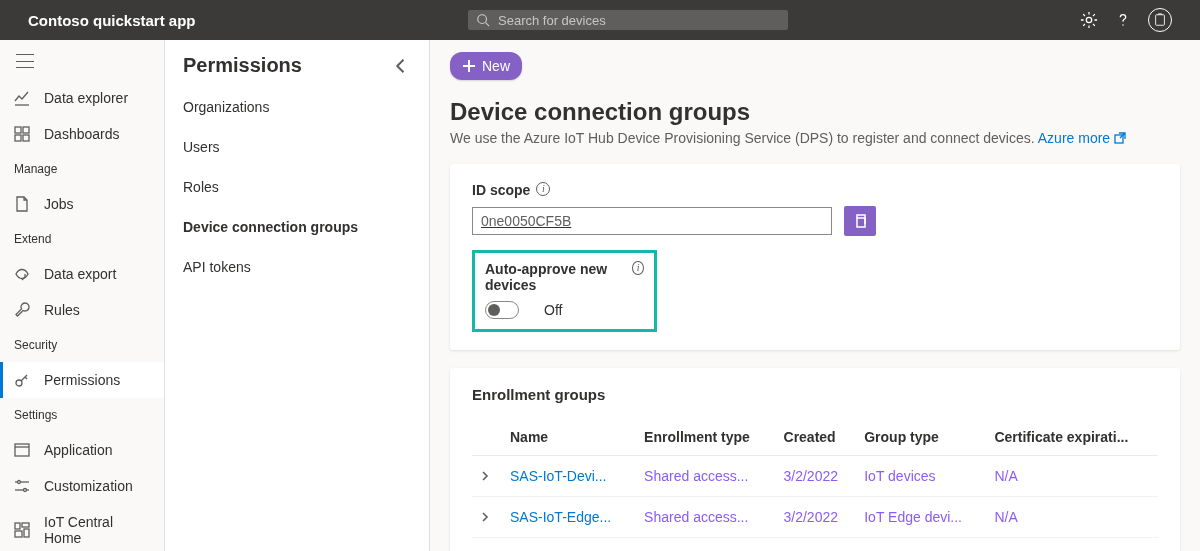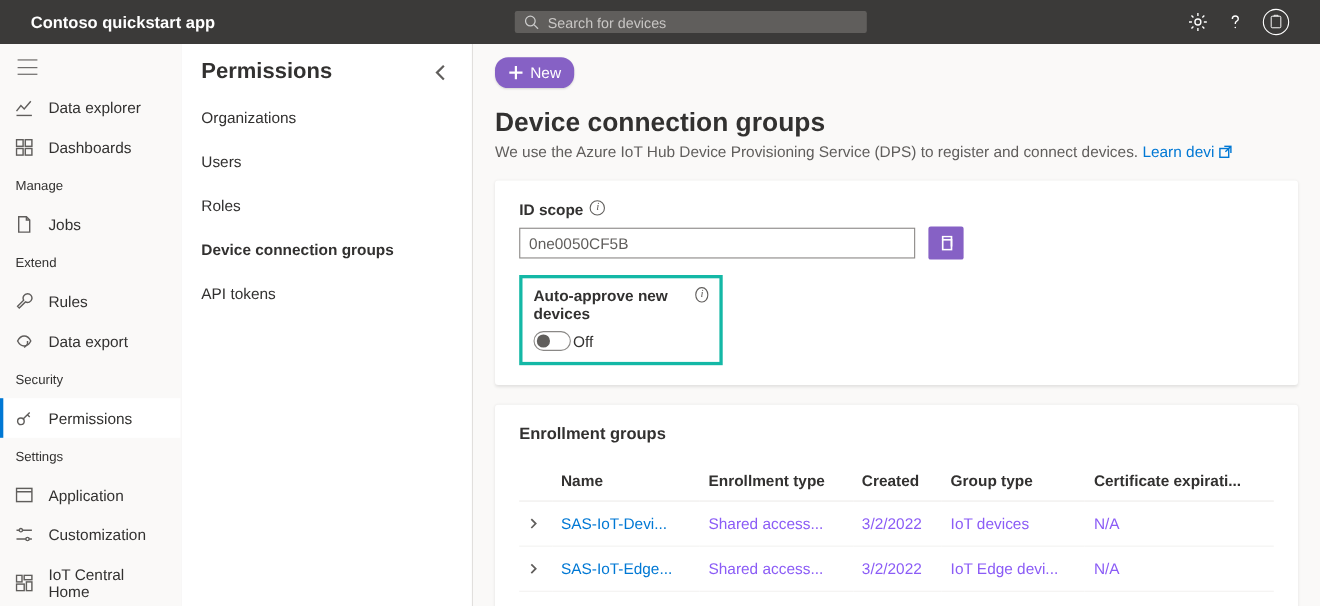--- a/index.html
+++ b/index.html
@@ -38,26 +38,26 @@
     .new-btn { display: inline-flex; align-items: center; gap: 6px; background: #8661c5; color: #fff; border: none; padding: 6px 12px; font-size: 14px; border-radius: 12px; cursor: pointer; box-shadow: 0 1px 2px rgba(0,0,0,0.15); }
     .new-btn svg { width: 14px; height: 14px; stroke: #fff; stroke-width: 2; fill: none; }
     .page-title { font-size: 24px; font-weight: 600; margin-top: 18px; }
     .page-desc { font-size: 14px; color: #605e5c; margin-top: 4px; }
     .learn-link { color: #0078d4; text-decoration: none; }
     .ext-icon { width: 12px; height: 12px; stroke: #0078d4; fill: none; stroke-width: 1.3; vertical-align: -1px; }
 
     .card { background: #fff; border-radius: 3px; box-shadow: 0 1px 3px rgba(0,0,0,0.1); padding: 18px 22px; margin-top: 18px; }
     .field-label { font-size: 14px; font-weight: 600; display: flex; align-items: flex-start; gap: 6px; }
     .info-icon { width: 14px; height: 14px; border: 1px solid #605e5c; border-radius: 50%; font-size: 10px; line-height: 12px; text-align: center; color: #605e5c; font-style: italic; font-family: serif; font-weight: normal; }
-    .id-row { display: flex; gap: 12px; align-items: center; margin-top: 8px; }
+    .id-row { display: flex; gap: 12px; align-items: center; margin-top: 8px; text-decoration: underline; }
     .id-input { flex: 0 0 360px; border: 1px solid #8a8886; padding: 5px 8px; font-size: 14px; color: #605e5c; background: #fff; }
     .copy-btn { width: 32px; height: 30px; background: #8661c5; border: none; border-radius: 2px; display: flex; align-items: center; justify-content: center; cursor: pointer; }
     .copy-btn svg { width: 14px; height: 14px; stroke: #fff; fill: none; stroke-width: 1.5; }
     .highlight-box { border: 3px solid #14b8a6; padding: 8px 10px 10px; margin-top: 14px; width: 185px; }
-    .toggle-row { display: flex; align-items: center; gap: 2px; margin-top: 8px; }
+    .toggle-row { display: flex; align-items: center; gap: 25px; margin-top: 8px; }
     .toggle { width: 34px; height: 18px; border: 1px solid #8a8886; border-radius: 10px; position: relative; background: #fff; cursor: pointer; }
     .toggle .thumb { width: 12px; height: 12px; background: #605e5c; border-radius: 50%; position: absolute; top: 2px; left: 2px; }
     .toggle-label { font-size: 14px; }
 
     .section-title { font-size: 15px; font-weight: 600; margin-bottom: 16px; }
     table { width: 100%; border-collapse: collapse; }
     th { text-align: left; font-weight: 600; font-size: 14px; padding: 10px 8px; border-bottom: 1px solid #edebe9; }
     td { padding: 12px 8px; font-size: 14px; border-bottom: 1px solid #f3f2f1; color: #8b5cf6; }
     td.link { color: #0078d4; }
     th:first-child, td:first-child { width: 30px; }
@@ -124,30 +124,30 @@
     <div class="nav-item">
       <svg class="nav-icon" viewBox="0 0 16 16">
           <path d="M3 1h7l3 3v11H3z"></path>
           <path d="M10 1v3h3"></path>
         </svg>
       <span>Jobs</span>
     </div>
     <div class="nav-section">Extend</div>
     <div class="nav-item">
       <svg class="nav-icon" viewBox="0 0 16 16">
-          <path d="M11 1a4 4 0 0 0-3.5 5.9L2 12.5 3.5 14l5.6-5.5A4 4 0 1 0 11 1z"></path>
-        </svg>
-      <span>Rules</span>
-    </div>
-    <div class="nav-item">
-      <svg class="nav-icon" viewBox="0 0 16 16">
           <path d="M2 8c3-6 9-6 12 0-3 6-9 6-12 0z"></path>
           <path d="M8 14l3-3M11 11V8"></path>
         </svg>
       <span>Data export</span>
+    </div>
+    <div class="nav-item">
+      <svg class="nav-icon" viewBox="0 0 16 16">
+          <path d="M11 1a4 4 0 0 0-3.5 5.9L2 12.5 3.5 14l5.6-5.5A4 4 0 1 0 11 1z"></path>
+        </svg>
+      <span>Rules</span>
     </div>
     <div class="nav-section">Security</div>
     <div class="nav-item active">
       <svg class="nav-icon" viewBox="0 0 16 16">
           <circle cx="5" cy="11" r="3"></circle>
           <path d="M7 9l6-6M11 5l2 2"></path>
         </svg>
       <span>Permissions</span>
     </div>
     <div class="nav-section">Settings</div>
@@ -195,21 +195,21 @@
   <div class="main">
     <button class="new-btn">
       <svg viewBox="0 0 14 14">
           <line x1="7" y1="1" x2="7" y2="13"></line>
           <line x1="1" y1="7" x2="13" y2="7"></line>
         </svg>
       <span>New</span>
     </button>
     <h1 class="page-title">Device connection groups</h1>
     <p class="page-desc">
-      <span>We use the Azure IoT Hub Device Provisioning Service (DPS) to register and connect devices. </span><a href="#" class="learn-link"><span>Learn devi</span> <svg class="ext-icon" viewBox="0 0 12 12">
+      <span>We use the Azure IoT Hub Device Provisioning Service (DPS) to register and connect devices. </span><a href="#" class="learn-link"><span>Azure more</span> <svg class="ext-icon" viewBox="0 0 12 12">
             <rect x="1" y="3" width="8" height="8"></rect>
             <path d="M5 1h6v6M11 1L6 6"></path>
           </svg></a>
     </p>
 
     <div class="card">
       <div class="field-label">
         <span>ID scope</span>
         <span class="info-icon">i</span>
       </div>

